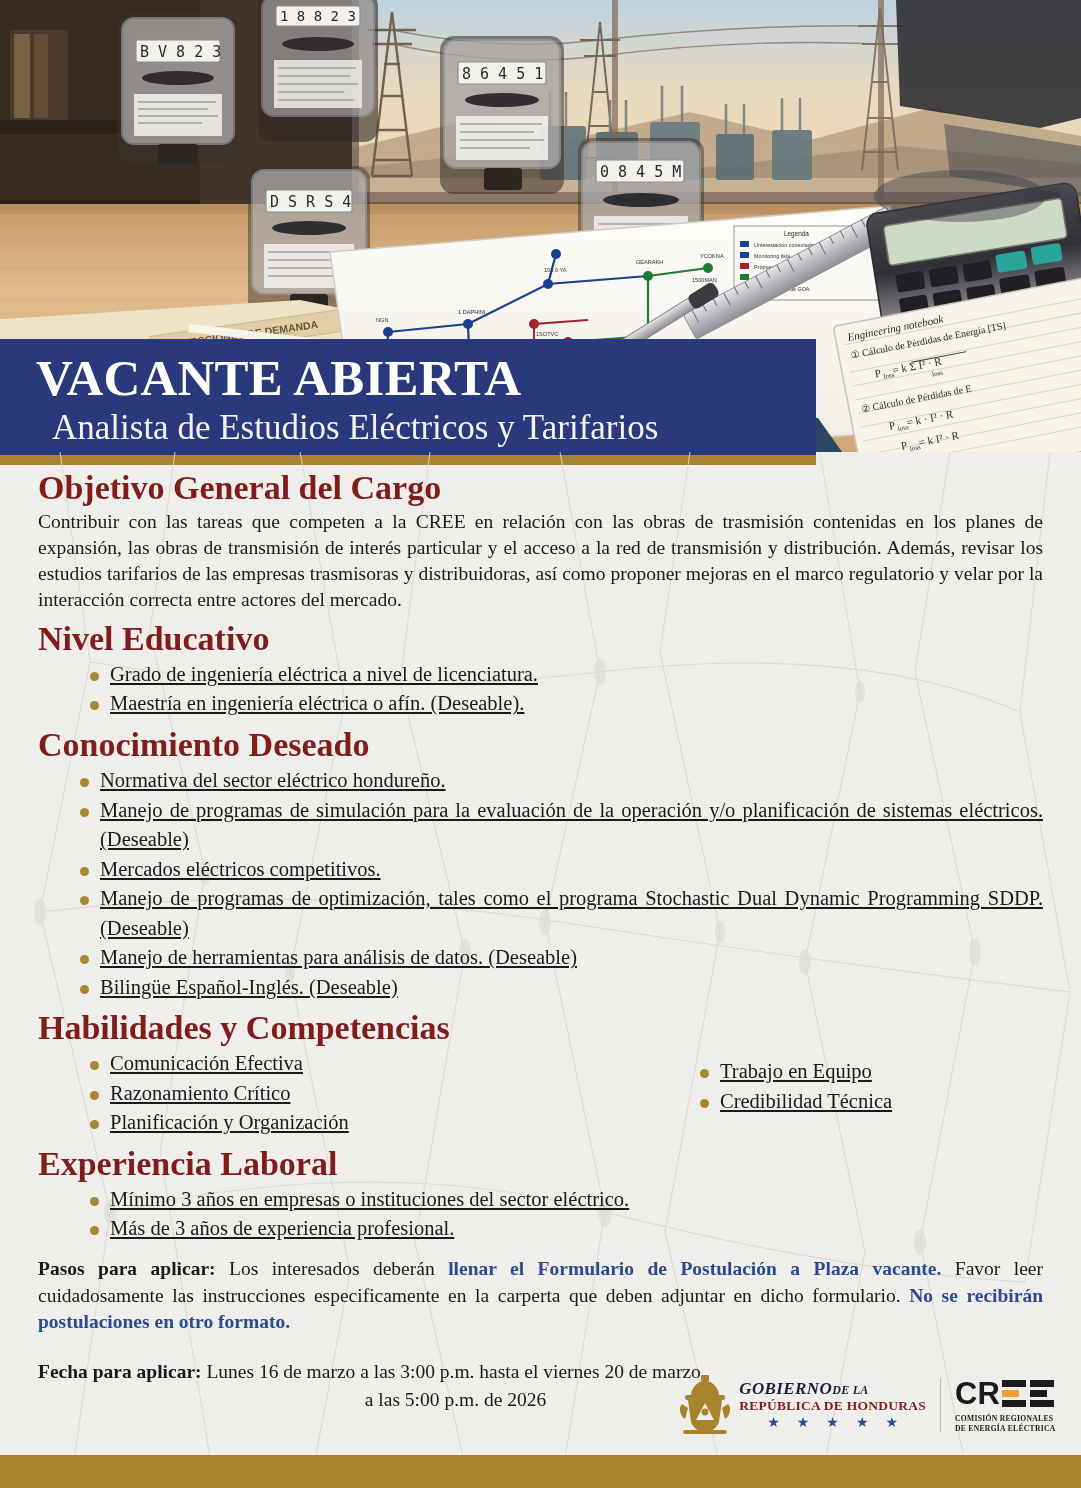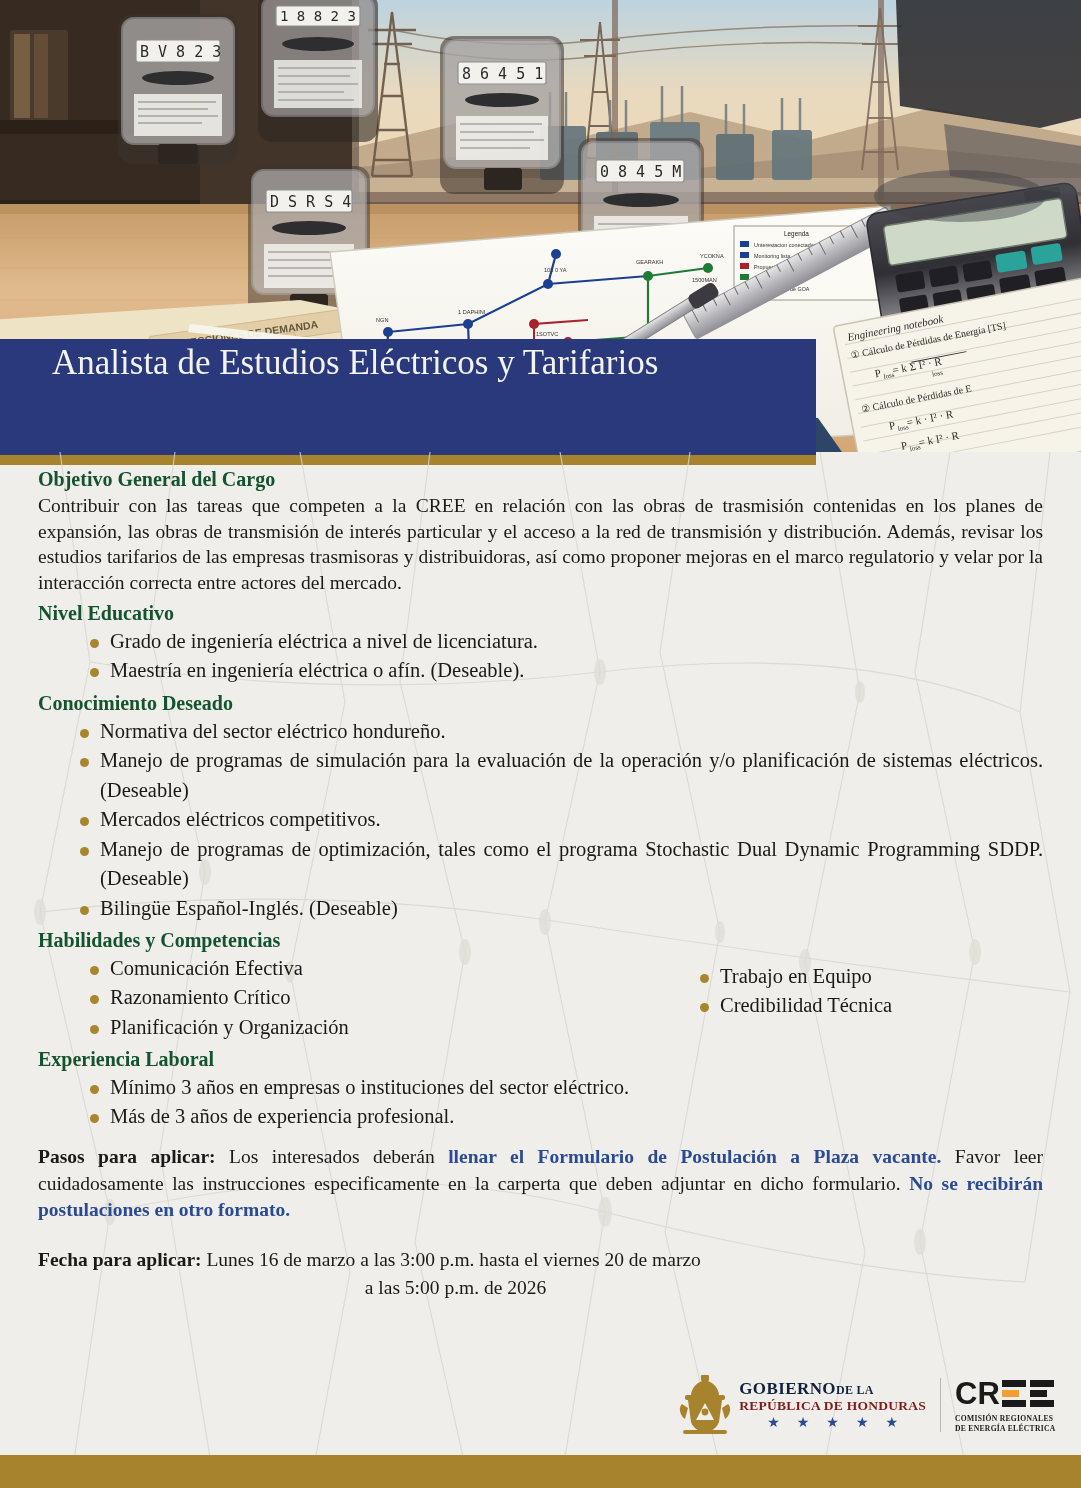--- a/index.html
+++ b/index.html
@@ -40,32 +40,33 @@
   }
 
   
   .netbg{ position:absolute; left:0; top:452px; width:1081px; height:1036px; pointer-events:none; }
 
   
   .content{ position:absolute; left:0; top:462px; width:1081px; padding:0 38px; }
 
   h3.sec{
     font-family:"Liberation Serif", serif;
-    font-weight:700; font-size:20px; line-height:1.18;
-    color:#14532d; margin-top:6px; margin-bottom:1px;
+    font-weight:700; font-size:34px; line-height:1.18;
+    color:#7f1d1d; margin-top:6px; margin-bottom:1px;
   }
   p.para{
     font-size:19.5px; line-height:1.33; text-align:justify;
     color:#1a1a1a; margin-bottom:2px;
   }
   ul.blist{ list-style:none; margin:0 0 2px 0; padding:0; }
   ul.blist li{
     position:relative; padding-left:22px; margin-left:50px;
     font-size:20.5px; line-height:1.44; text-align:justify;
     color:#1a1a1a;
+    text-decoration:underline;
   }
   ul.blist li::before{
     content:""; position:absolute; left:2px; top:12px;
     width:9px; height:9px; border-radius:50%; background:#a8862e;
   }
   ul.blist li.nowrapj{ text-align:left; }
 
   
   .skills{ position:relative; }
   .skills .col-r{ position:absolute; left:660px; top:8px; }
@@ -87,21 +88,21 @@
 
   
   .footer-logos{
     position:absolute; right:22px; bottom:52px;
     display:flex; align-items:center; gap:14px;
   }
   .gob{ display:flex; align-items:center; gap:8px; }
   .gob-text{ line-height:1; }
   .gob-l1{
     font-family:"Liberation Serif", serif; font-weight:700;
-    font-size:17px; letter-spacing:.4px; color:#14213d;
+    font-size:17px; letter-spacing:.4px; color:#14213d;font-style:italic;
   }
   .gob-l1 small{ font-size:12px; letter-spacing:.3px; }
   .gob-l2{
     font-family:"Liberation Serif", serif; font-weight:700;
     font-size:13.5px; letter-spacing:.25px; color:#7f1d1d; margin-top:2px;
   }
   .stars{ display:flex; gap:17px; justify-content:center; margin-top:3px; }
   .star{ color:#2a4a92; font-size:14px; line-height:1; }
   .divider-v{ width:1px; height:54px; background:#b9b7b0; }
   .cree{ text-align:left; }
@@ -488,20 +489,21 @@
       </g>
 
       <path d="M896 0 L1081 0 L1081 118 L1040 128 L900 106 Z" fill="#2b2b30" opacity="0.88"></path>
       <path d="M944 124 L1081 146 L1081 196 L950 176 Z" fill="#4a4a52" opacity="0.55"></path>
 
       <ellipse cx="960" cy="196" rx="86" ry="26" fill="#3d3d44" opacity="0.45"></ellipse>
     </svg>
   </div>
 
   <div class="banner">
+    <h1>VACANTE ABIERTA</h1>
     <h2>Analista de Estudios Eléctricos y Tarifarios</h2>
   </div>
   <div class="banner-gold"></div>
 
   <svg class="netbg" viewBox="0 0 1081 1036" xmlns="http://www.w3.org/2000/svg">
     <g stroke="#d8d6d0" stroke-width="1.1" fill="none" opacity="0.85">
       <path d="M60 0 L90 210 L40 460 L110 760 L70 1036"></path>
       <path d="M175 0 L150 180 L205 420 L160 700 L215 1036"></path>
       <path d="M300 0 L345 250 L290 520 L350 820 L310 1036"></path>
       <path d="M430 0 L400 230 L465 500 L415 790 L470 1036"></path>
@@ -541,20 +543,21 @@
       <li>Grado de ingeniería eléctrica a nivel de licenciatura.</li>
       <li>Maestría en ingeniería eléctrica o afín. (Deseable).</li>
     </ul>
 
     <h3 class="sec">Conocimiento Deseado</h3>
     <ul class="blist" style="margin-left:-10px">
       <li class="nowrapj">Normativa del sector eléctrico hondureño.</li>
       <li>Manejo de programas de simulación para la evaluación de la operación y/o planificación de sistemas eléctricos. (Deseable)</li>
       <li class="nowrapj">Mercados eléctricos competitivos.</li>
       <li>Manejo de programas de optimización, tales como el programa Stochastic Dual Dynamic Programming SDDP. (Deseable)</li>
+      <li class="nowrapj">Manejo de herramientas para análisis de datos. (Deseable)</li>
       <li class="nowrapj">Bilingüe Español-Inglés. (Deseable)</li>
     </ul>
 
     <h3 class="sec">Habilidades y Competencias</h3>
     <div class="skills">
       <ul class="blist">
         <li class="nowrapj">Comunicación Efectiva</li>
         <li class="nowrapj">Razonamiento Crítico</li>
         <li class="nowrapj">Planificación y Organización</li>
       </ul>

